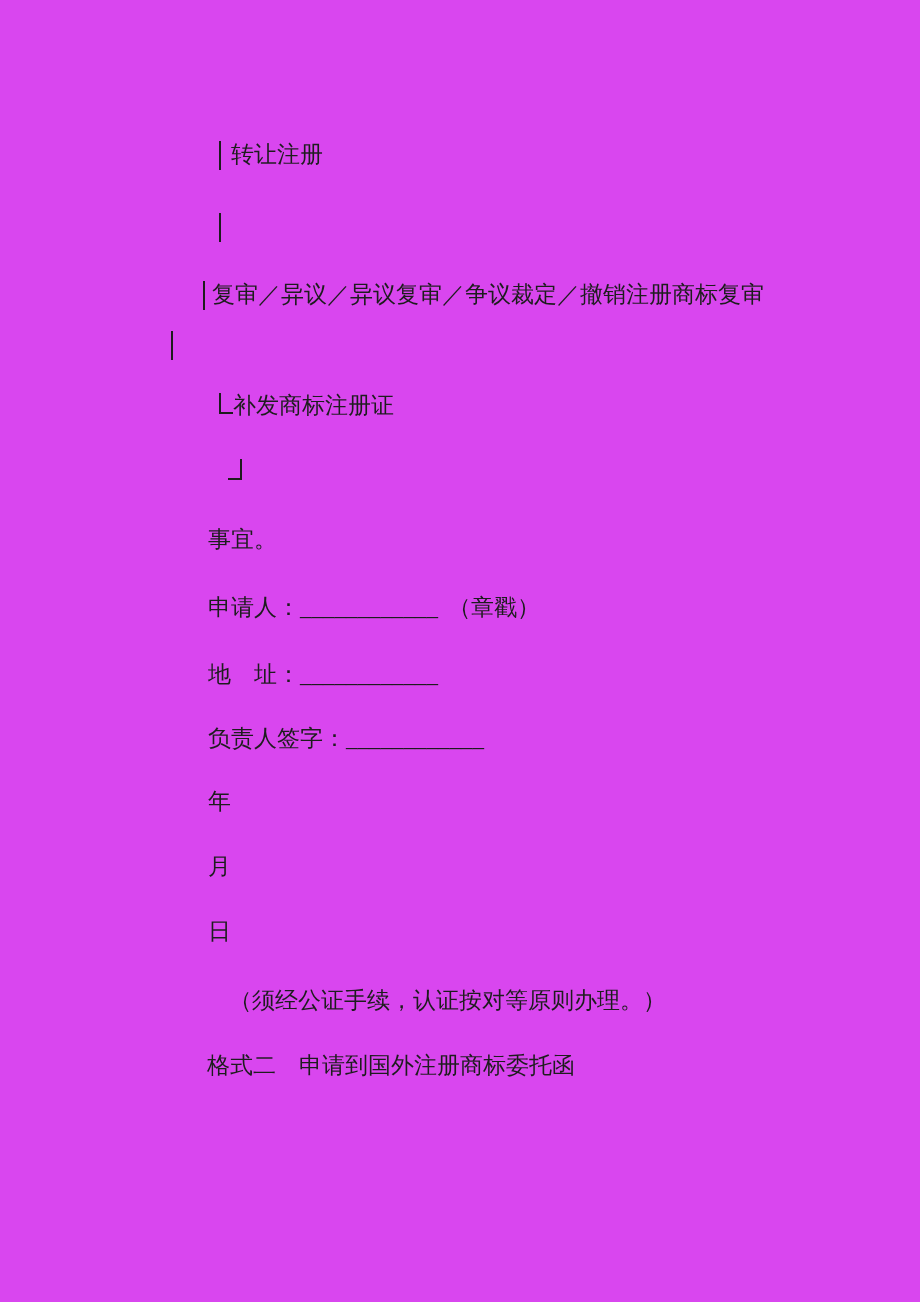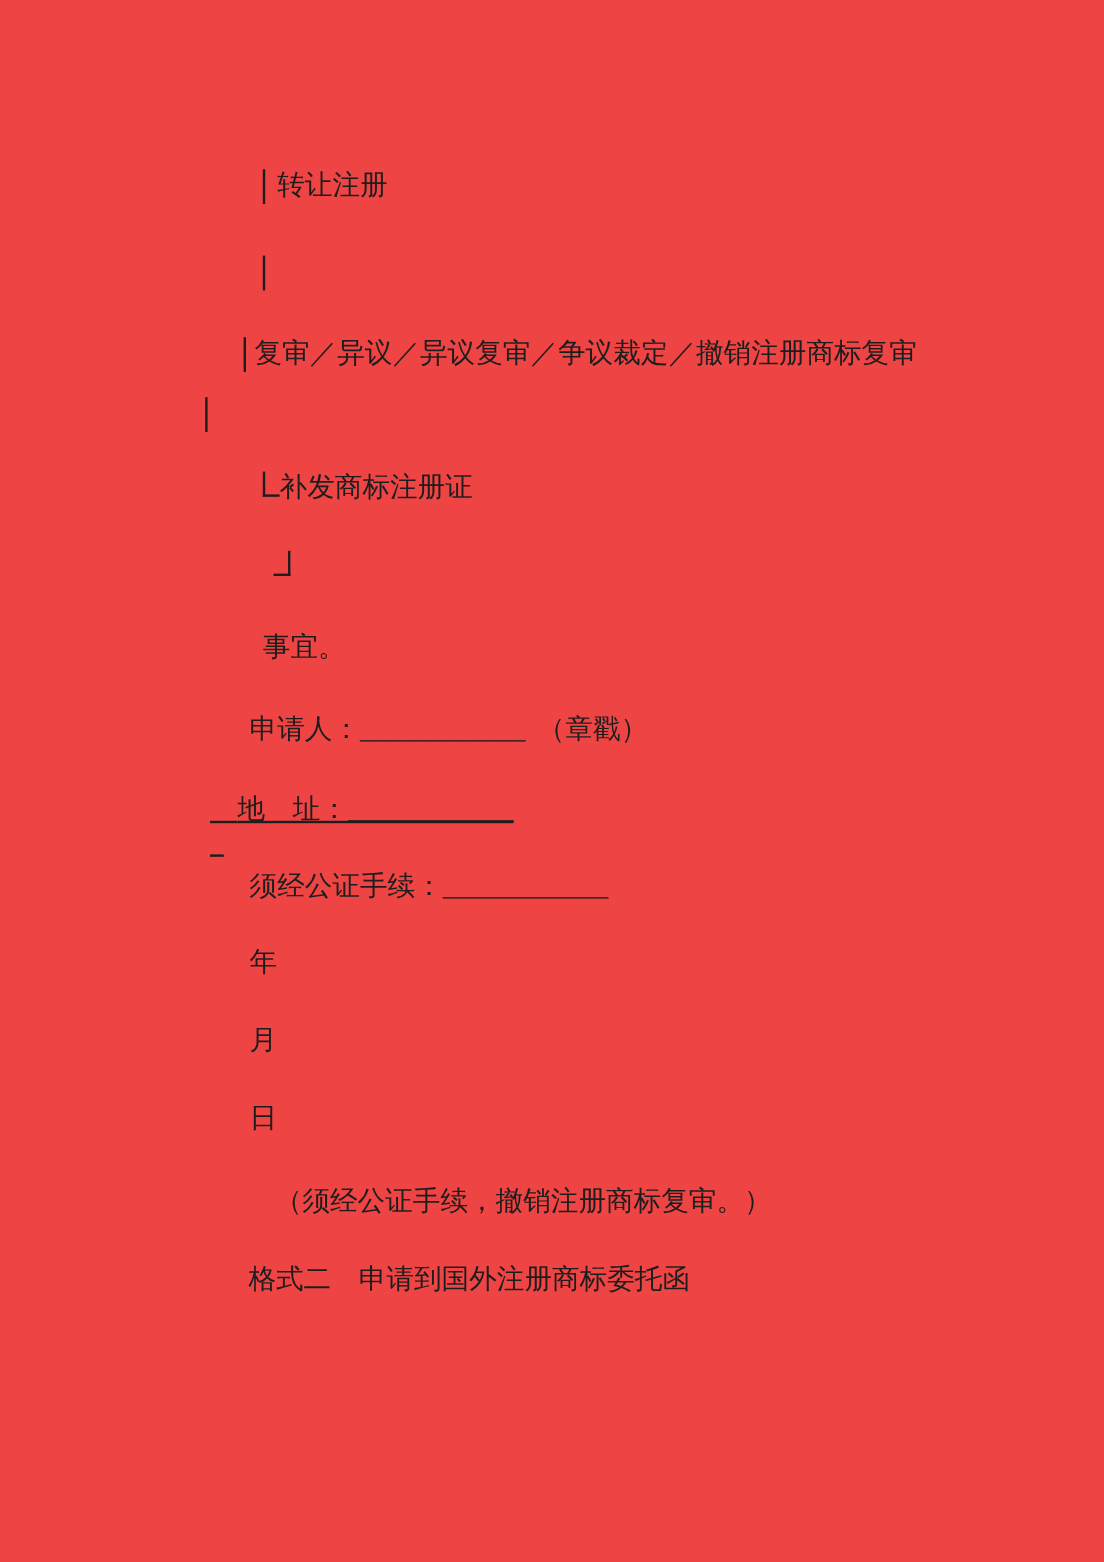--- a/index.html
+++ b/index.html
@@ -4,21 +4,21 @@
 <style>
   html, body {
     margin: 0;
     padding: 0;
     background: #ffffff;
   }
   .page {
     position: relative;
     width: 920px;
     height: 1302px;
-    background: #ef4444;
+    background: #d946ef;
     font-family: "Liberation Serif", "DejaVu Serif", serif;
     font-size: 23px;
     color: #1d1d1d;
     overflow: hidden;
   }
   .line {
     position: absolute;
     white-space: pre;
     line-height: 28px;
   }
@@ -60,23 +60,23 @@
     margin-left: 10px;
     font-family: Liberation Mono, monospace;
   }
   
   .l1  { top: 113px; left: 196px; }
   .l2  { top: 185px; left: 196px; }
   .l3  { top: 253px; left: 180px; text-align: right; }
   .l4  { top: 303px; left: 148px; }
   .l5  { top: 364px; left: 196px; text-align: right; }
   .l6  { top: 430px; left: 205px; }
-  .l7  { top: 498px; left: 196px; font-family: Liberation Serif, serif; }
+  .l7  { top: 498px; left: 185px; font-family: Liberation Serif, serif; }
   .l8  { top: 566px; left: 185px; }
-  .l9  { top: 633px; left: 175px; text-decoration: underline; }
+  .l9  { top: 633px; left: 185px; }
   .l10 { top: 697px; left: 185px; }
   .l11 { top: 760px; left: 185px; }
   .l12 { top: 825px; left: 185px; }
   .l13 { top: 890px; left: 185px; }
   .l14 { top: 959px; left: 206px; }
   .l15 { top: 1024px; left: 184px; }
 </style>
 </head>
 <body>
 
@@ -112,34 +112,34 @@
 
   <div class="line l8">
     <span>申请人：</span><span class="blank">____________</span><span class="suffix">（章戳）</span>
   </div>
 
   <div class="line l9">
     <span>地　址：</span><span class="blank">____________</span>
   </div>
 
   <div class="line l10">
-    <span>须经公证手续：</span><span class="blank">____________</span>
+    <span>负责人签字：</span><span class="blank">____________</span>
   </div>
 
   <div class="line l11">
     <span>年</span>
   </div>
   <div class="line l12">
     <span>月</span>
   </div>
   <div class="line l13">
     <span>日</span>
   </div>
 
   <div class="line l14">
-    <span>（须经公证手续，撤销注册商标复审。）</span>
+    <span>（须经公证手续，认证按对等原则办理。）</span>
   </div>
 
   <div class="line l15">
     <span>格式二　申请到国外注册商标委托函</span>
   </div>
 
 </div>
 
 </body></html>

